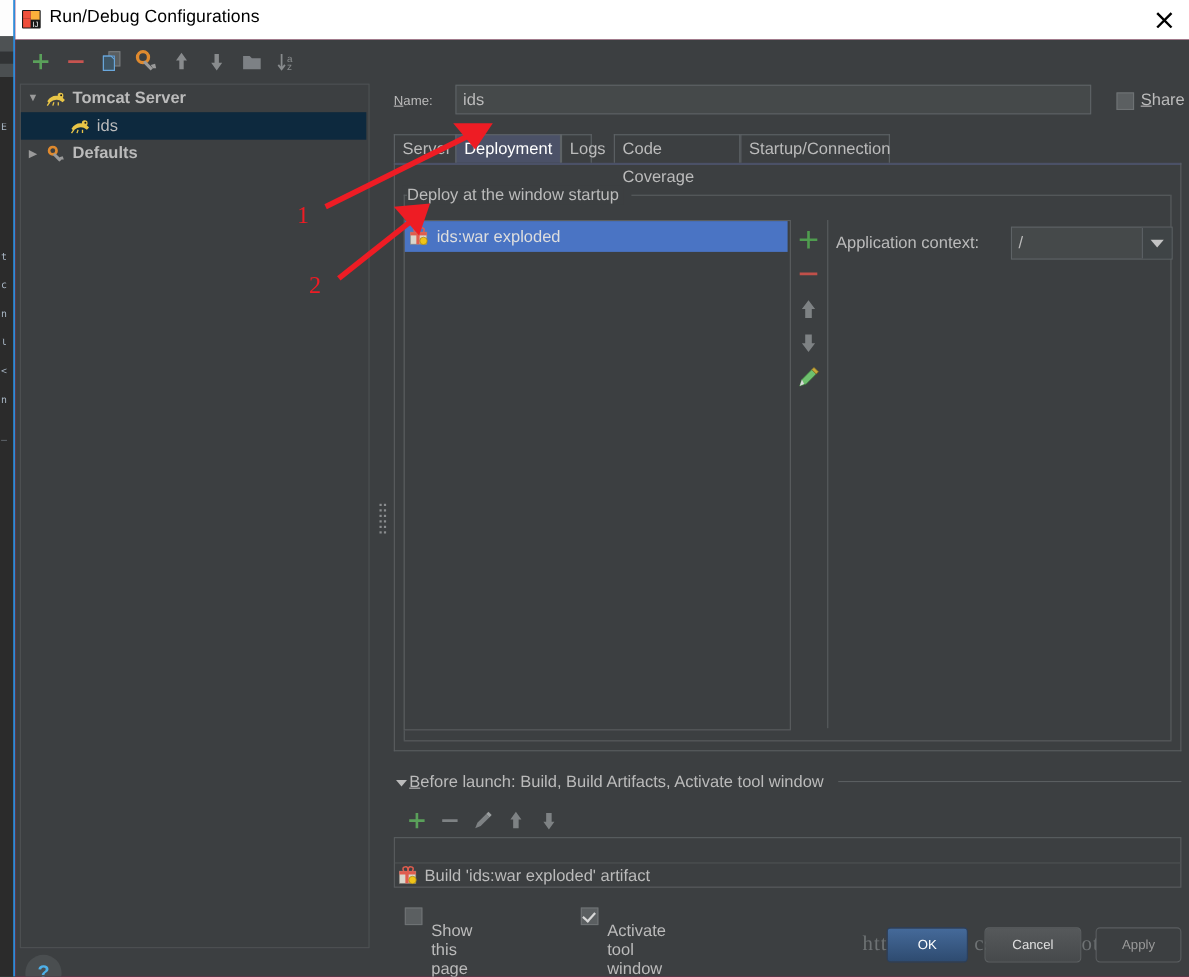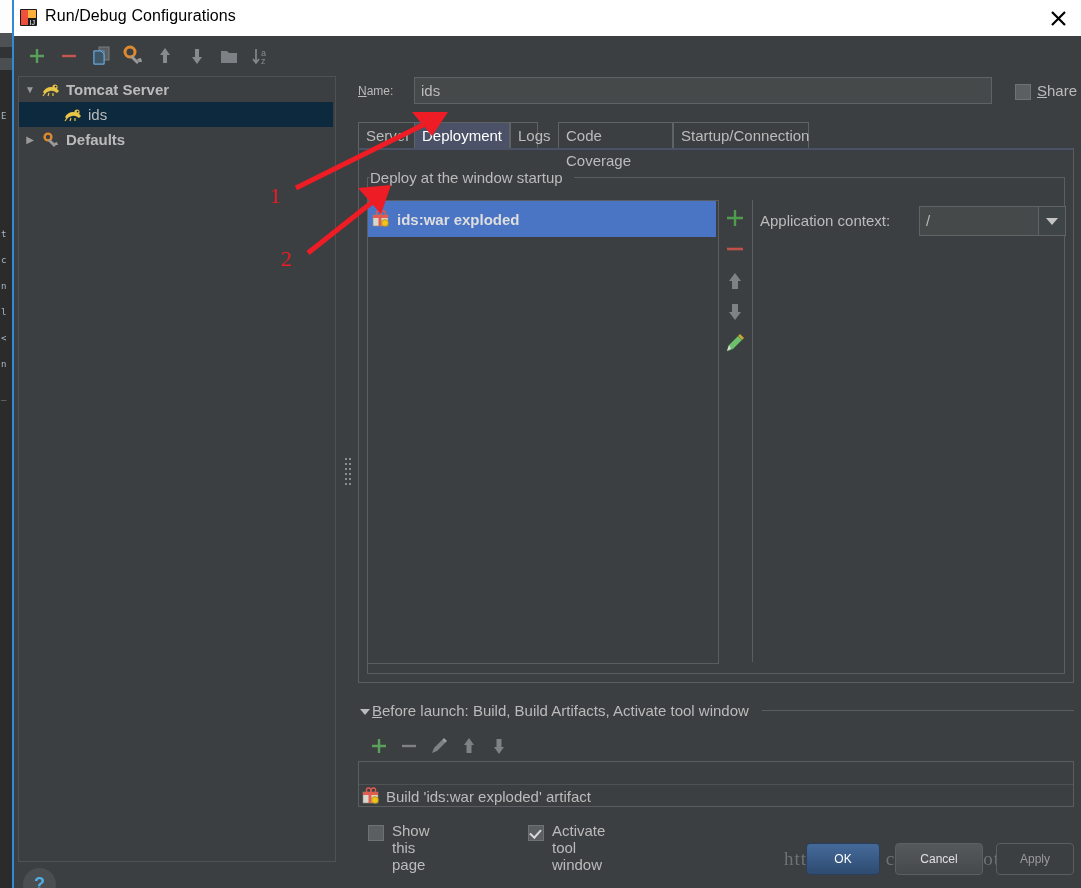--- a/index.html
+++ b/index.html
@@ -120,23 +120,23 @@
   
   .grp-title { position:absolute; left:10px; top:131px; font-size:15px; color:#bbbbbb; background:#3c3f41; padding:0 4px; }
   .grp-line-h { position:absolute; height:1px; background:#5a5e60; }
   .grp-line-v { position:absolute; width:1px; background:#5a5e60; }
 
   .deploy-list {
     position: absolute; left: 11px; top: 162px; width: 350px; height: 462px;
     background: #3c3f41; border: 1px solid #5a5e60;
   }
   .deploy-item {
-    position: absolute; left: 0; top: 0; width: 348px; height: 36px;
+    position: absolute; left: 0; top: 0; width: 348px; height: 28px;
     background: #4a74c4; display: flex; align-items: center;
-    color: #dedede; font-size: 15px; cursor: default; font-weight: bold;
+    color: #dedede; font-size: 15px; cursor: default;
   }
   .deploy-item .di-icon { width: 22px; height: 18px; position: relative; margin-left: 4px; }
   .deploy-item .di-label { margin-left: 3px; }
 
   .list-btns { position: absolute; left: 363px; top: 162px; width: 33px; height: 462px; border-right:1px solid #5a5e60; }
   .lbtn { position: absolute; left: 0; width: 33px; height: 30px; cursor: default; }
 
   .appctx-label { position: absolute; left: 404px; top: 174px; font-size: 15px; color: #bbbbbb; }
   .appctx-combo {
     position: absolute; left: 563px; top: 168px; width: 147px; height: 30px;
@@ -169,21 +169,21 @@
   .bl-row .blr-label { margin-left:4px; }
   .bl-sep { position:absolute; left:0; top:22px; width:714px; height:1px; background:#4e5254; }
 
   .chk-row { position:absolute; left:4px; top:784px; height:22px; }
   .chkbox { position:absolute; top:3px; width:14px; height:14px; background:#5b5f61; border:1px solid #6e7274; }
   .chkbox.checked { background:#5b5f61; }
   .chkbox.checked:after {
     content:""; position:absolute; left:3px; top:1px; width:5px; height:9px;
     border:solid #d8d8d8; border-width:0 2px 2px 0; transform:rotate(42deg);
   }
-  .chk-label { position:absolute; top:0; font-size:15px; color:#bbbbbb; }
+  .chk-label { position:absolute; top:16px; font-size:15px; color:#bbbbbb; }
 
   
   .help-btn { position:absolute; left:9px; top:832px; width:33px; height:33px; border-radius:50%; background:#4a4e50; cursor:default; }
   .help-btn span { position:absolute; left:0; top:0; width:33px; height:33px; line-height:33px; text-align:center;
       font-size:18px; font-weight:bold; color:#4eb0e8; font-family:"Liberation Sans",sans-serif; }
 
   
   .dbtn {
     position:absolute; height:32px; border-radius:4px; box-sizing:border-box;
     font-size:12px; color:#e0e0e0; text-align:center; line-height:30px; cursor:default;

